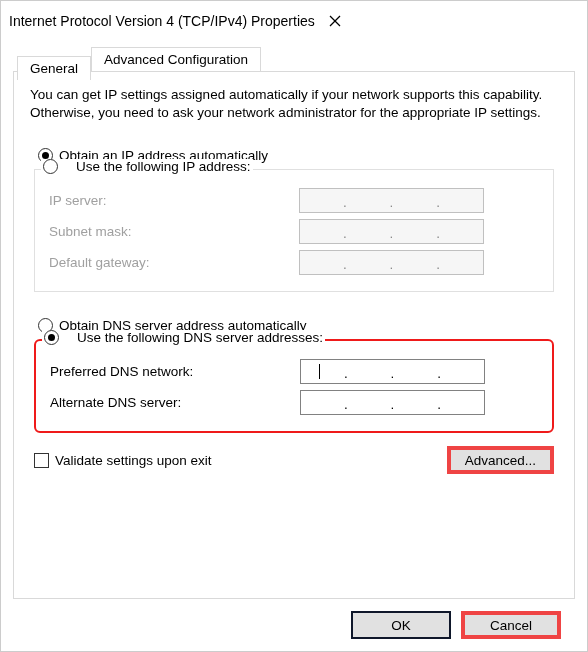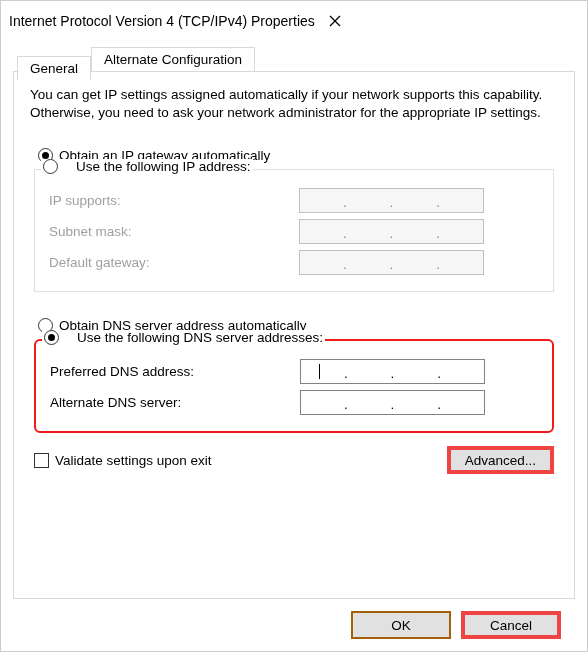--- a/index.html
+++ b/index.html
@@ -198,60 +198,60 @@
       color: #000;
       padding: 0 14px;
     }
     .footer {
       display: flex;
       justify-content: flex-end;
       gap: 10px;
       padding: 12px 14px 0 0;
     }
     .btn.primary {
-      border: 2px solid #a16207;
+      border: 2px solid #0f172a;
       background: #e1e1e1;
     }
   </style>
 </head>
 <body>
 
 <div class="window">
   <div class="titlebar">
     <span class="titlebar-title">Internet Protocol Version 4 (TCP/IPv4) Properties</span>
     <button class="close-btn">
       <svg viewBox="0 0 12 12">
         <line x1="1" y1="1" x2="11" y2="11" stroke="#000" stroke-width="1.2"></line>
         <line x1="11" y1="1" x2="1" y2="11" stroke="#000" stroke-width="1.2"></line>
       </svg>
     </button>
   </div>
 
   <div class="content">
     <div class="tabs">
       <div class="tab active">General</div>
-      <div class="tab">Alternate Configuration</div>
+      <div class="tab">Advanced Configuration</div>
     </div>
 
     <div class="tab-panel">
       <div class="description">You can get IP settings assigned automatically if your network supports this capability. Otherwise, you need to ask your network administrator for the appropriate IP settings.</div>
 
       <div class="radio-row">
         <span class="radio checked"></span>
-        <span>Obtain an IP gateway automatically</span>
+        <span>Obtain an IP address automatically</span>
       </div>
 
       <div class="groupbox">
         <div class="legend">
           <span class="radio"></span>
           <span>Use the following IP address:</span>
         </div>
 
         <div class="field-row">
-          <span class="field-label disabled">IP supports:</span>
+          <span class="field-label disabled">IP server:</span>
           <span class="ip-input disabled">
             <span class="ip-dots">
                 <span>.</span>
                 <span>.</span>
                 <span>.</span>
               </span>
           </span>
         </div>
         <div class="field-row">
           <span class="field-label disabled">Subnet mask:</span>
@@ -280,21 +280,21 @@
         <span>Obtain DNS server address automatically</span>
       </div>
 
       <div class="groupbox highlight" style="margin-bottom:5px;">
         <div class="legend">
           <span class="radio checked"></span>
           <span>Use the following DNS server addresses:</span>
         </div>
 
         <div class="field-row">
-          <span class="field-label">Preferred DNS address:</span>
+          <span class="field-label">Preferred DNS network:</span>
           <span class="ip-input">
             <span class="caret"></span>
             <span class="ip-dots">
                 <span>.</span>
                 <span>.</span>
                 <span>.</span>
               </span>
           </span>
         </div>
         <div class="field-row">

